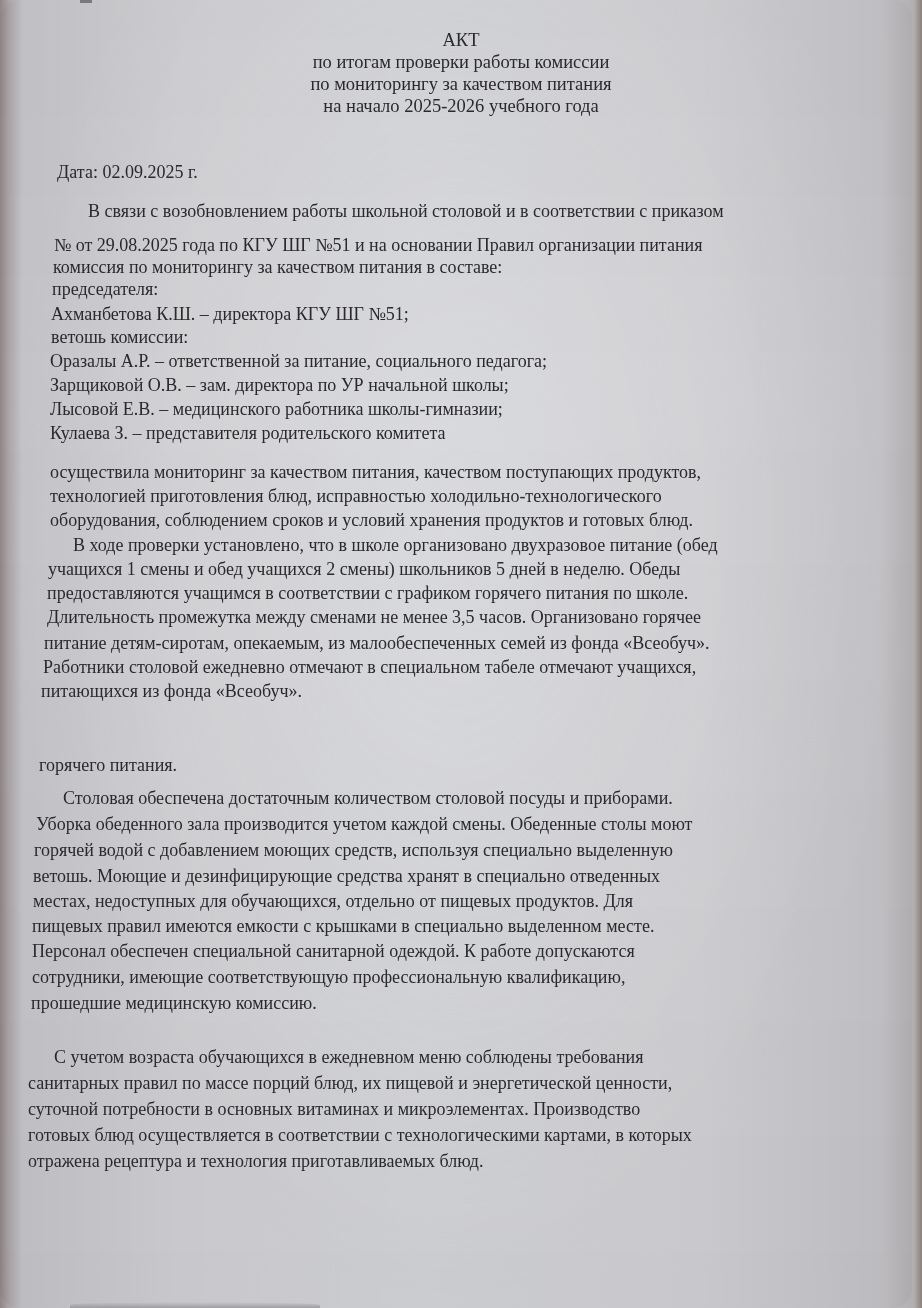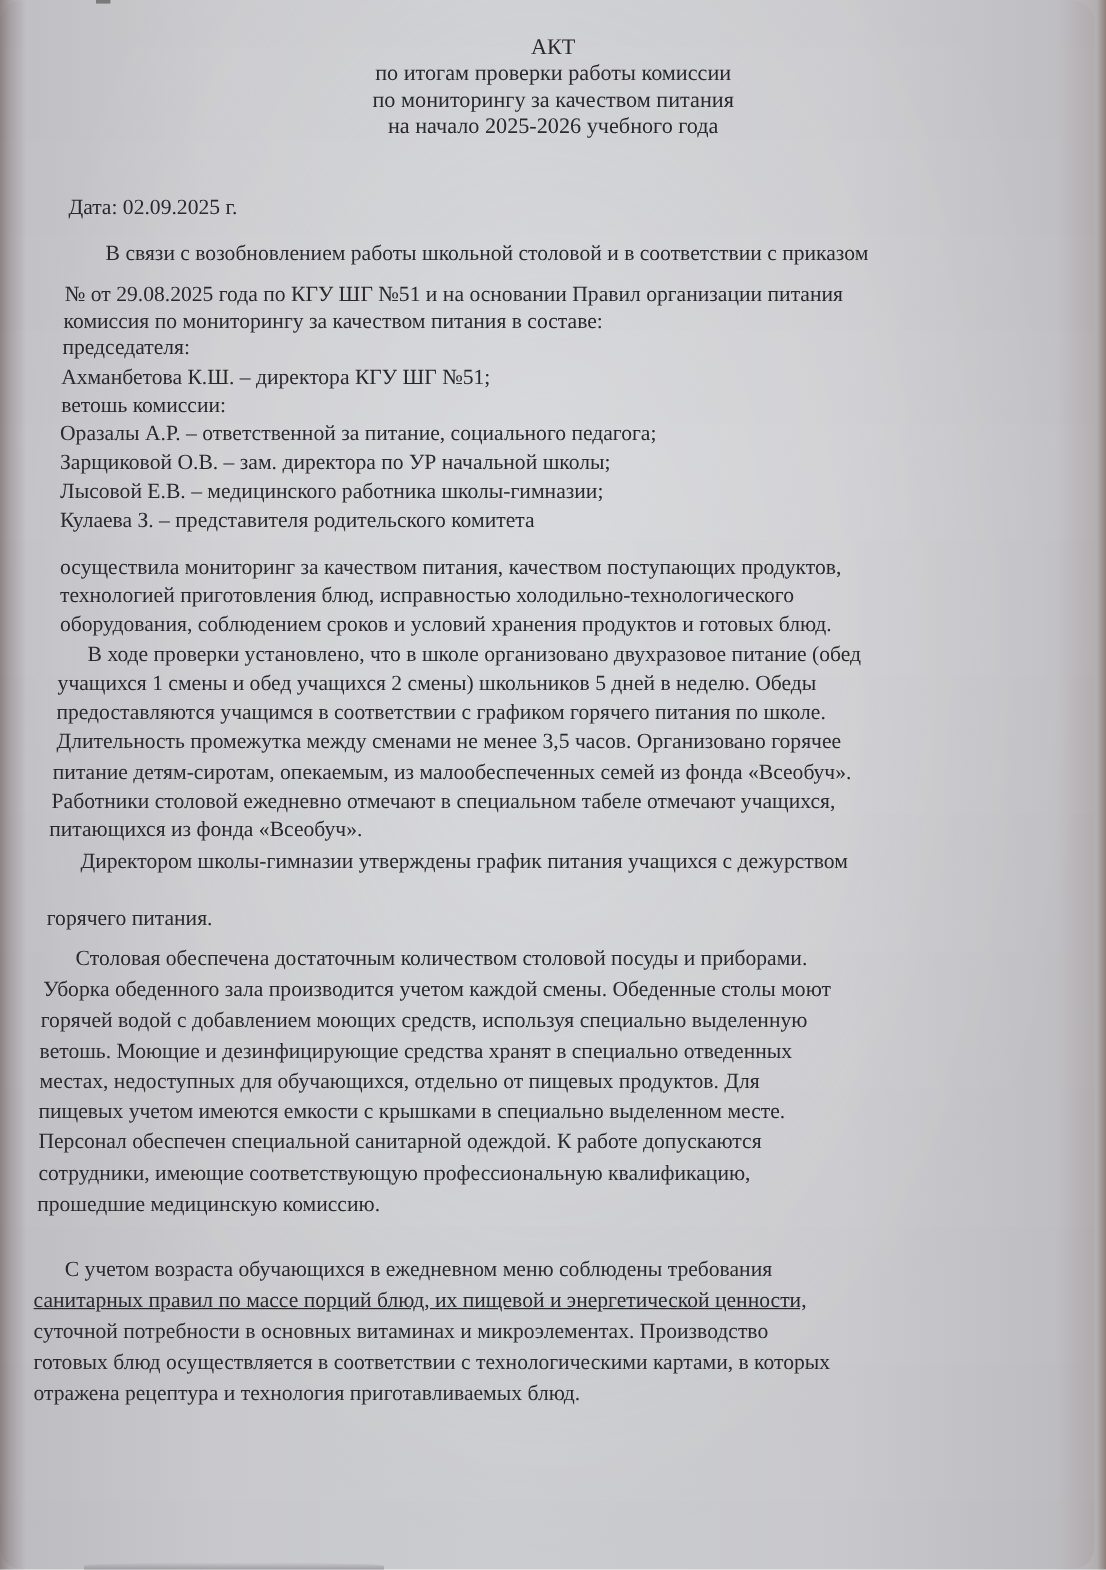--- a/index.html
+++ b/index.html
@@ -92,33 +92,32 @@
   <div class="line" style="left:50px; top:509px;">оборудования, соблюдением сроков и условий хранения продуктов и готовых блюд.</div>
 
   <div class="line" style="left:73px; top:534px;">В ходе проверки установлено, что в школе организовано двухразовое питание (обед</div>
   <div class="line" style="left:48px; top:558px;">учащихся 1 смены и обед учащихся 2 смены) школьников 5 дней в неделю. Обеды</div>
   <div class="line" style="left:47px; top:582px;">предоставляются учащимся в соответствии с графиком горячего питания по школе.</div>
   <div class="line" style="left:47px; top:606px;">Длительность промежутка между сменами не менее 3,5 часов. Организовано горячее</div>
   <div class="line" style="left:44px; top:632px;">питание детям-сиротам, опекаемым, из малообеспеченных семей из фонда «Всеобуч».</div>
   <div class="line" style="left:43px; top:656px;">Работники столовой ежедневно отмечают в специальном табеле отмечают учащихся,</div>
   <div class="line" style="left:41px; top:680px;">питающихся из фонда «Всеобуч».</div>
 
-  <div class="line" style="left:67px; top:706px;">Директором школы-гимназии утверждены график питания учащихся с дежурством</div>
   <div class="line" style="left:39px; top:754px;">горячего питания.</div>
 
   <div class="line" style="left:63px; top:787px;">Столовая обеспечена достаточным количеством столовой посуды и приборами.</div>
   <div class="line" style="left:36px; top:813px;">Уборка обеденного зала производится учетом каждой смены. Обеденные столы моют</div>
   <div class="line" style="left:34px; top:839px;">горячей водой с добавлением моющих средств, используя специально выделенную</div>
   <div class="line" style="left:33px; top:865px;">ветошь. Моющие и дезинфицирующие средства хранят в специально отведенных</div>
   <div class="line" style="left:33px; top:890px;">местах, недоступных для обучающихся, отдельно от пищевых продуктов.  Для</div>
-  <div class="line" style="left:32px; top:915px;">пищевых учетом имеются емкости с крышками в специально выделенном месте.</div>
+  <div class="line" style="left:32px; top:915px;">пищевых правил имеются емкости с крышками в специально выделенном месте.</div>
   <div class="line" style="left:32px; top:940px;">Персонал обеспечен специальной санитарной одеждой. К работе допускаются</div>
   <div class="line" style="left:32px; top:966px;">сотрудники, имеющие соответствующую профессиональную квалификацию,</div>
   <div class="line" style="left:31px; top:992px;">прошедшие медицинскую комиссию.</div>
 
   <div class="line" style="left:54px; top:1046px;">С учетом возраста обучающихся в ежедневном меню соблюдены требования</div>
-  <div class="line" style="left:28px; top:1072px;text-decoration:underline;">санитарных правил по массе порций блюд, их пищевой и энергетической ценности,</div>
+  <div class="line" style="left:28px; top:1072px;">санитарных правил по массе порций блюд, их пищевой и энергетической ценности,</div>
   <div class="line" style="left:28px; top:1098px;">суточной потребности в основных витаминах и микроэлементах. Производство</div>
   <div class="line" style="left:28px; top:1124px;">готовых блюд осуществляется в соответствии с технологическими картами, в которых</div>
   <div class="line" style="left:28px; top:1150px;">отражена рецептура и технология приготавливаемых блюд.</div>
 
   <div class="bottom-edge"></div>
 </div>
 
 </body></html>

